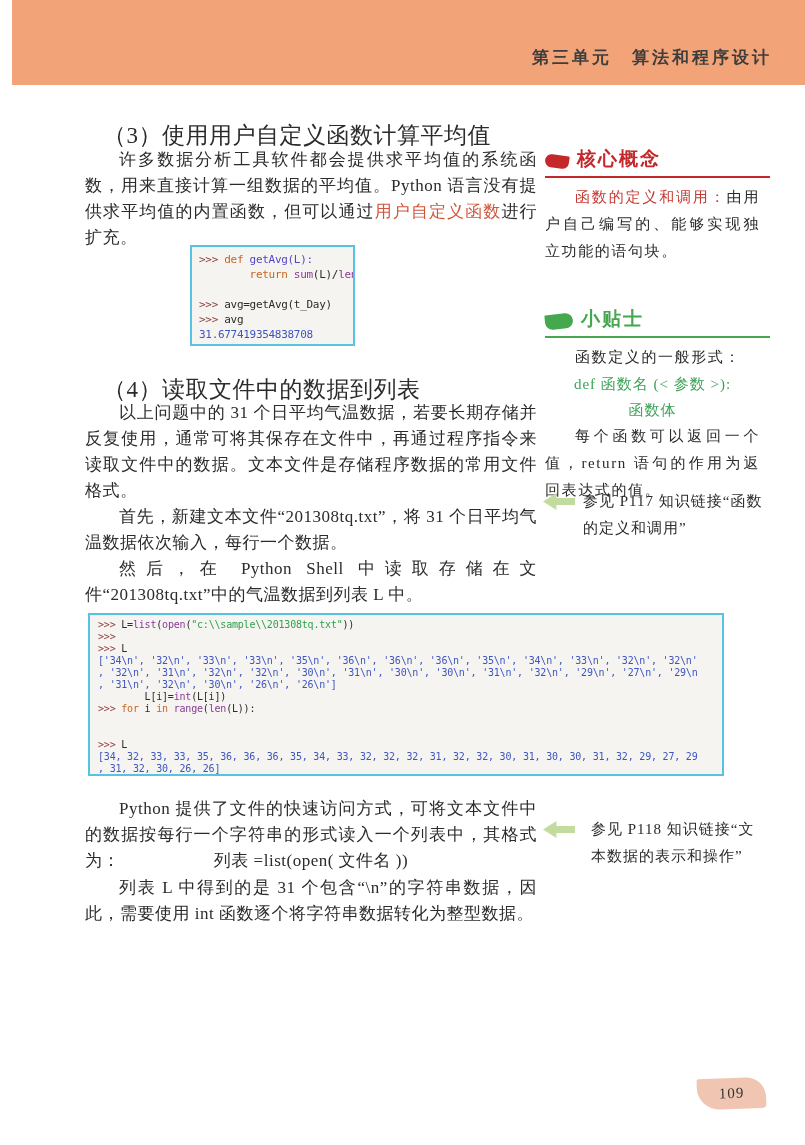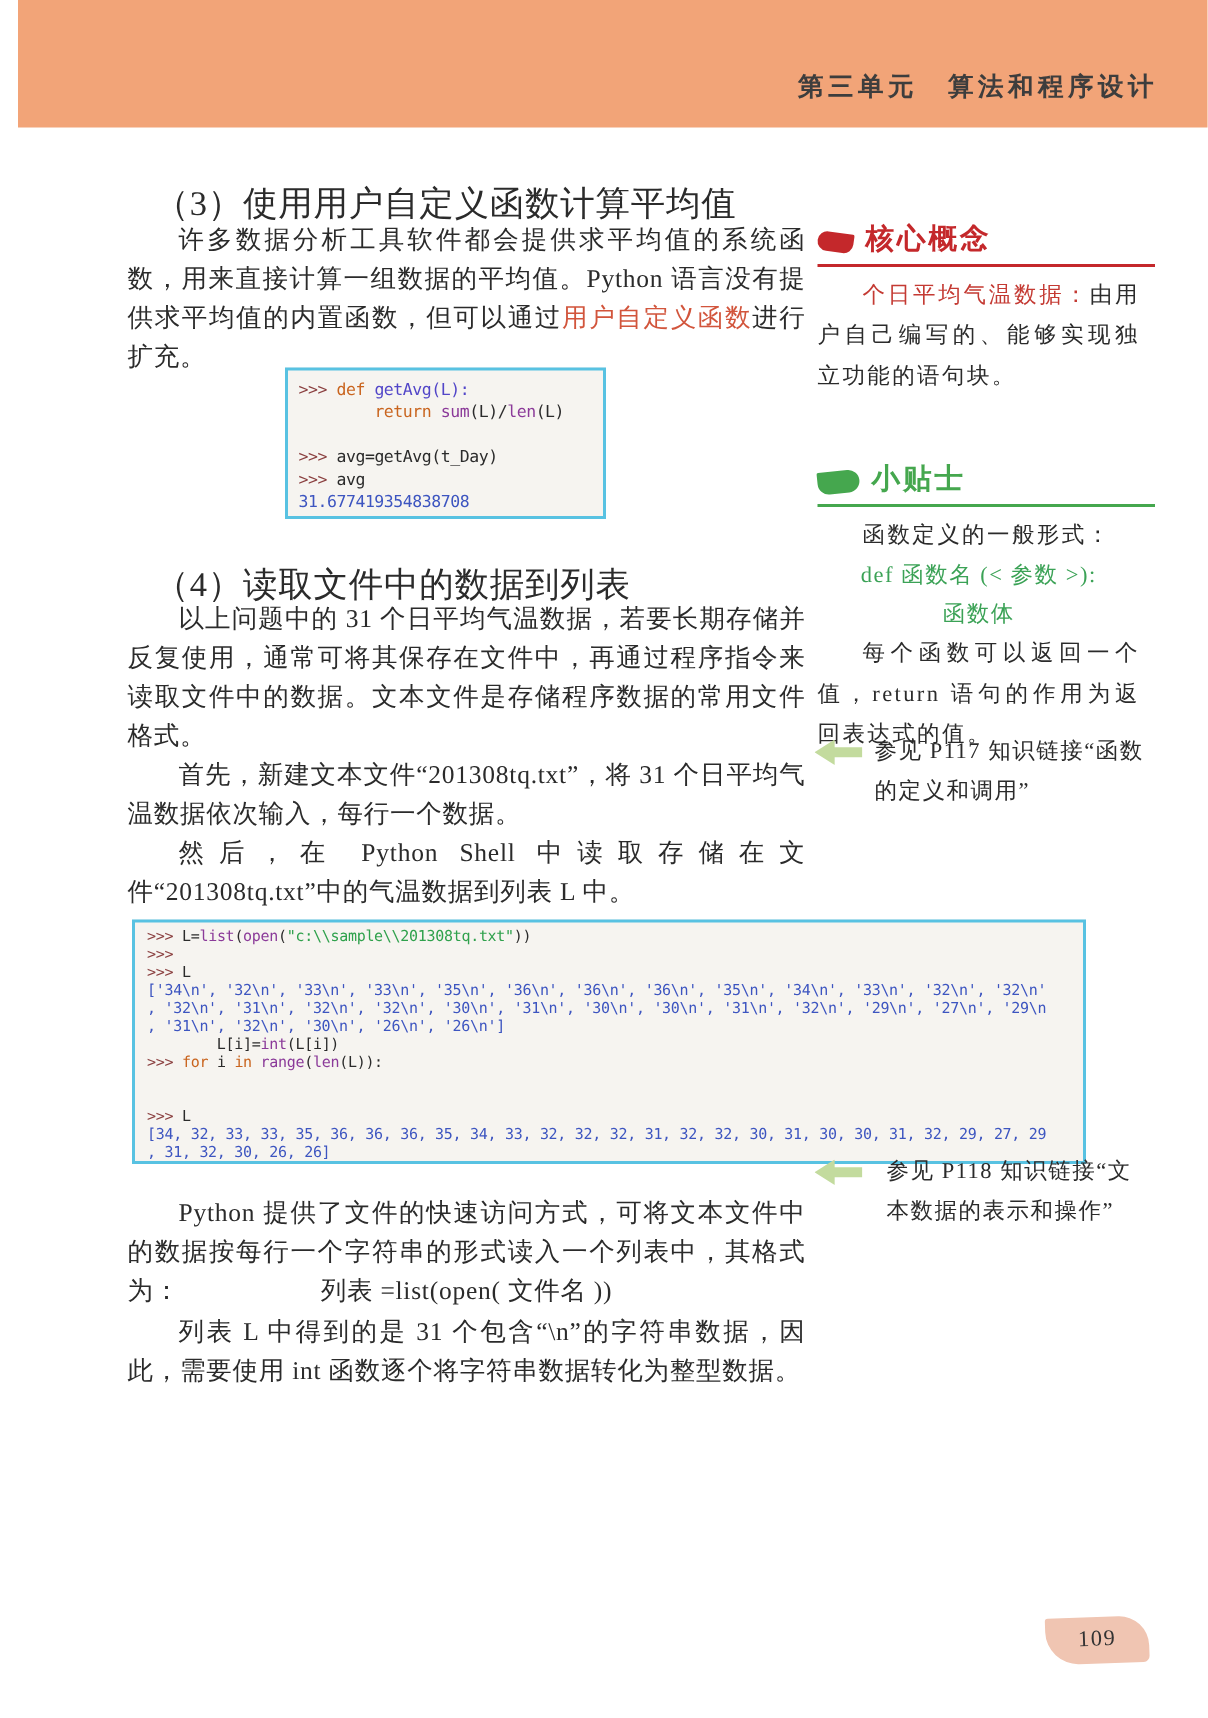--- a/index.html
+++ b/index.html
@@ -26,21 +26,21 @@
   .indent { text-indent:2em; }
   .c-red  { color:#D2553C; }
   .c-red2 { color:#C43A33; }
 
   
   .codebox {
     background:#F6F4F0; border:2px solid #58C2E2;
     font-family:"DejaVu Sans Mono",monospace; overflow:hidden;
   }
   .code-line { white-space:pre; }
-  #codebox1 { left:190px; top:245px; width:214px; height:101px;
+  #codebox1 { left:190px; top:245px; width:165px; height:101px;
               font-size:11px; line-height:15px; padding:5px 7px; letter-spacing:-0.3px; }
   #codebox2 { left:88px; top:613px; width:636px; height:163px;
               font-size:10px; line-height:12px; padding:4px 8px; letter-spacing:-0.2px; }
   .c-prompt  { color:#8B4040; }
   .c-kw      { color:#C9641E; }
   .c-builtin { color:#8B3A99; }
   .c-str     { color:#2FA14C; }
   .c-out     { color:#3D55C0; }
   .c-def     { color:#5246C8; }
   .c-green   { color:#3BA256; }
@@ -127,39 +127,39 @@
 
 <div class="abs" id="formula-line" style="left:85px;top:849px;width:452px;">列表 =list(open( 文件名 ))</div>
 
 <div class="abs body-para indent" style="left:85px;top:875px;width:452px;">列表 L 中得到的是 31 个包含“\n”的字符串数据，因此，需要使用 int 函数逐个将字符串数据转化为整型数据。</div>
 
 <div class="abs side" style="left:545px;top:146px;">
   <div class="callout-head t-red">
     <div class="leaf-red"></div>
     <div class="callout-title" style="color:#C4282B;">核心概念</div>
   </div>
-  <div class="side-para indent" style="margin-top:6px;width:215px;"><span class="c-red2">个日平均气温数据：</span><span>由用户自己编写的、能够实现独立功能的语句块。</span></div>
+  <div class="side-para indent" style="margin-top:6px;width:215px;"><span class="c-red2">函数的定义和调用：</span><span>由用户自己编写的、能够实现独立功能的语句块。</span></div>
 </div>
 
 <div class="abs side" style="left:545px;top:306px;">
   <div class="callout-head t-green">
     <div class="leaf-green"></div>
     <div class="callout-title" style="color:#45A74E;">小贴士</div>
   </div>
   <div class="side-para indent" style="margin-top:6px;width:215px;">函数定义的一般形式：</div>
   <div class="tip-code c-green" style="width:215px;">def 函数名 (&lt; 参数 &gt;):</div>
   <div class="tip-code c-green" style="width:215px;">函数体</div>
   <div class="side-para indent" style="width:215px;">每个函数可以返回一个值，return 语句的作用为返回表达式的值。</div>
 </div>
 
 <div class="abs side ref" style="left:543px;top:488px;">
   <div class="ref-arrow"></div>
   <div class="ref-text" style="width:180px;">参见 P117 知识链接“函数的定义和调用”</div>
 </div>
 
-<div class="abs side ref" style="left:543px;top:768px;gap:16px;">
+<div class="abs side ref" style="left:543px;top:816px;gap:16px;">
   <div class="ref-arrow"></div>
   <div class="ref-text" style="width:180px;">参见 P118 知识链接“文本数据的表示和操作”</div>
 </div>
 
 <div class="abs" id="page-leaf">
   <span id="page-number">109</span>
 </div>
 
 </body></html>

